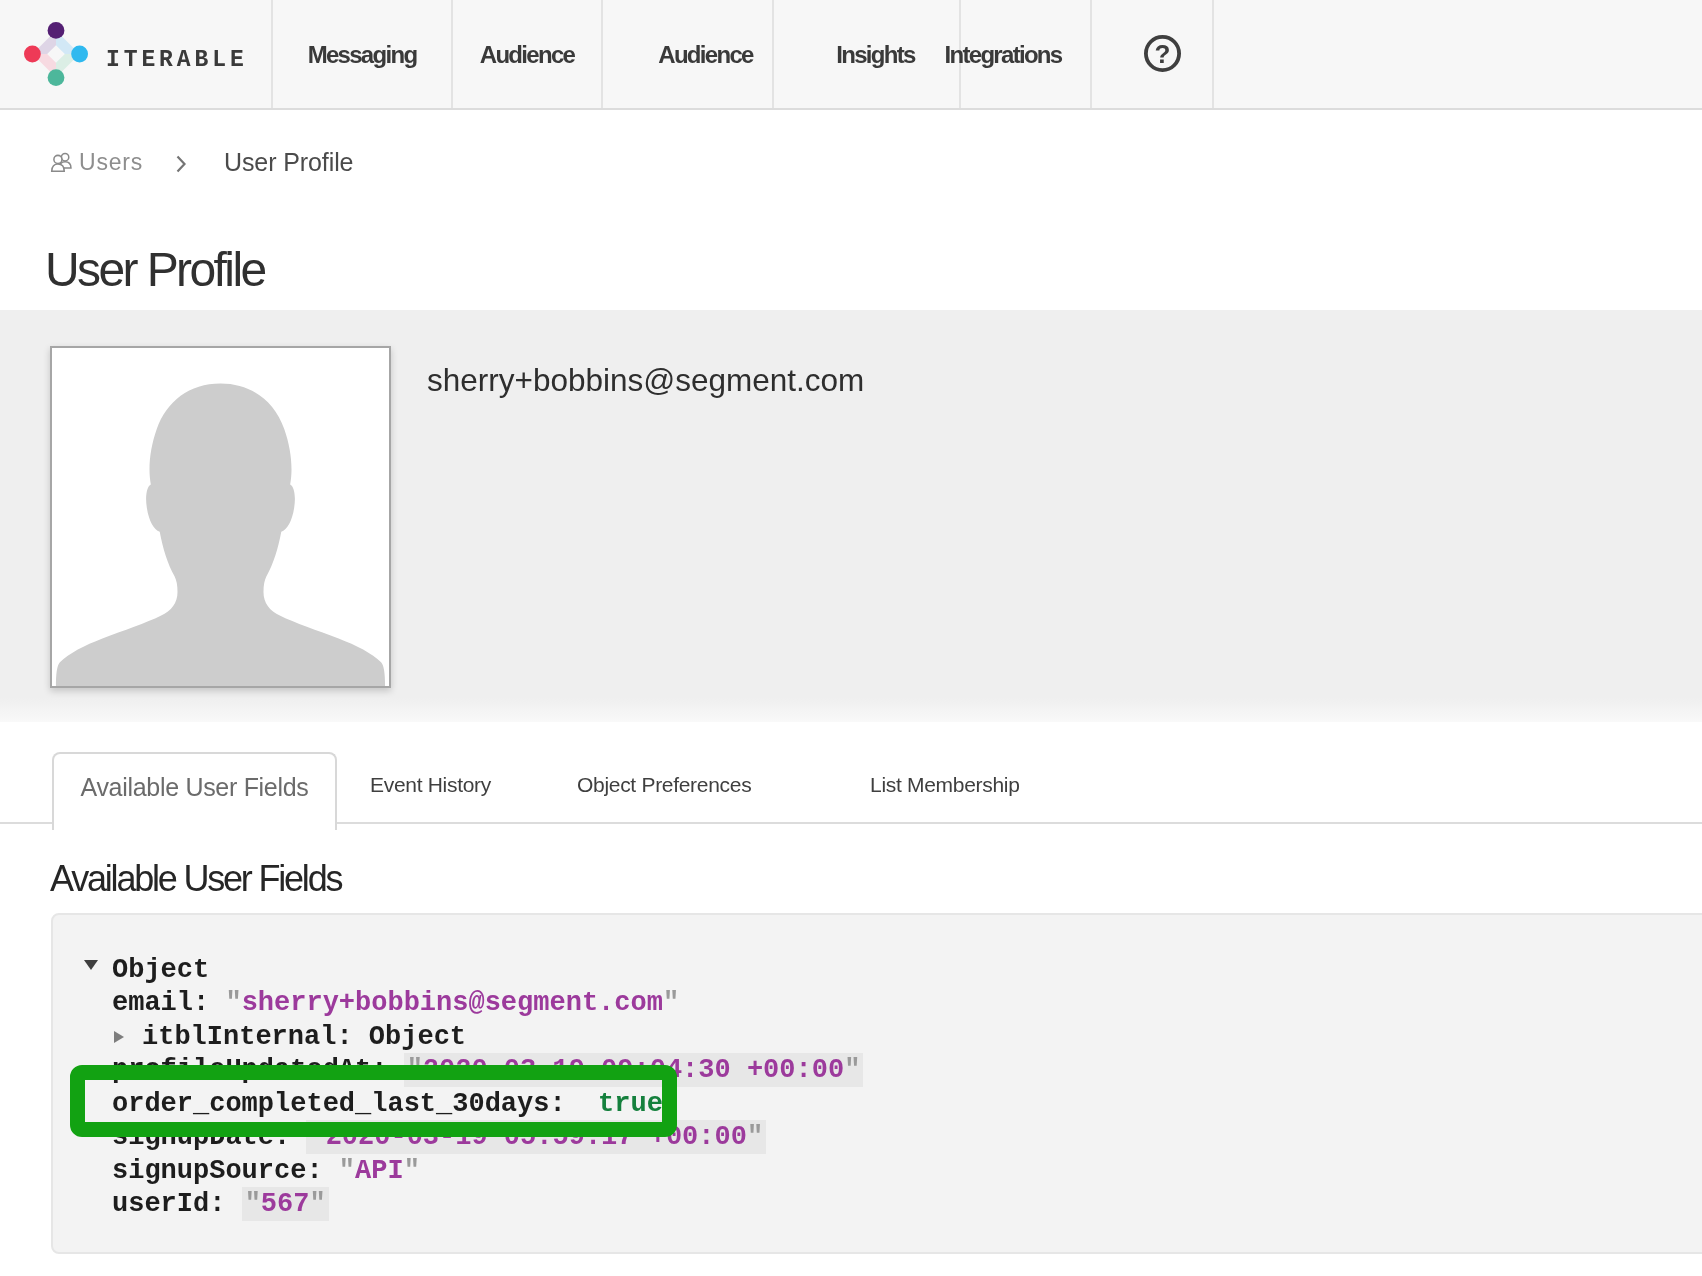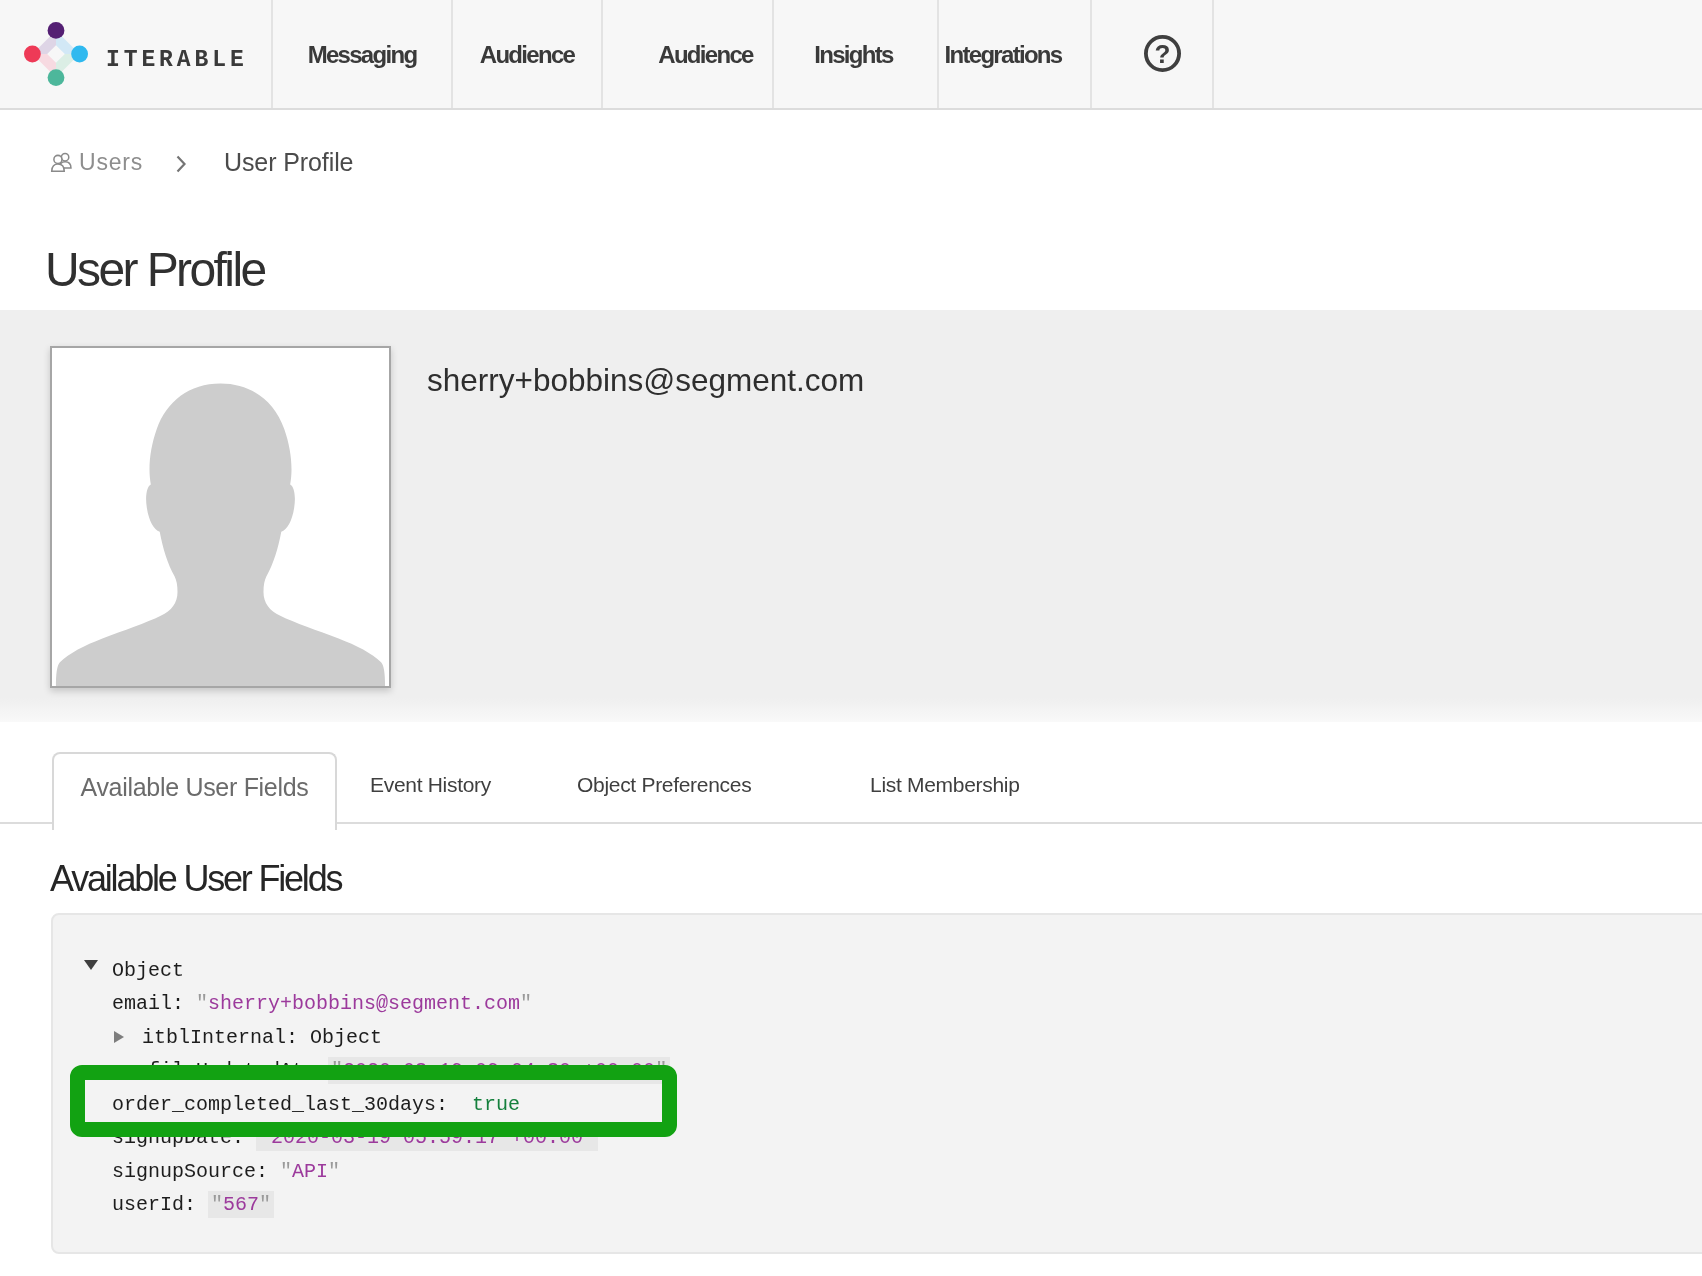--- a/index.html
+++ b/index.html
@@ -43,22 +43,22 @@
   display:flex; align-items:flex-start; justify-content:center; }
 .tab-active span { font-size:25px; color:#6b6b6b; letter-spacing:-0.3px; margin-top:19px; }
 .tab { position:absolute; top:773px; font-size:21px; color:#3f3f3f; letter-spacing:-0.3px; white-space:nowrap; }
 
 
 .h2 { position:absolute; left:50px; top:858px; font-size:36px; color:#262626; letter-spacing:-2.2px; }
 
 
 .pre { position:absolute; left:51px; top:913px; width:1680px; height:341px;
   background:#f3f3f3; border:2px solid #e6e6e6; border-radius:8px; }
-.cl { position:absolute; font-family:"Liberation Mono", monospace; font-weight:normal;
-  font-size:20px; line-height:33.5px; white-space:pre; color:#1d1d1d; }
+.cl { position:absolute; font-family:"Liberation Mono", monospace; font-weight:bold;
+  font-size:27px; line-height:33.5px; white-space:pre; color:#1d1d1d; }
 .v { color:#9c3a9c; }
 .q { color:#9a9a9a; }
 .t { color:#15803d; }
 .hl { background:#e7e7e7; padding:2px 3px; }
 .tri-d { position:absolute; left:84px; top:960px; width:0; height:0;
   border-left:7px solid transparent; border-right:7px solid transparent;
   border-top:10px solid #3e3e3e; }
 .tri-r { position:absolute; left:114px; top:1031px; width:0; height:0;
   border-top:6.5px solid transparent; border-bottom:6.5px solid transparent;
   border-left:10px solid #7d7d7d; }
@@ -86,21 +86,21 @@
   </div>
   <div class="cell" style="left:273px;width:180px;">
       <span class="navlbl">Messaging</span>
     </div>
   <div class="cell" style="left:453px;width:150px;">
       <span class="navlbl">Audience</span>
     </div>
   <div class="cell" style="left:603px;width:171px;padding-left:36px;">
       <span class="navlbl">Audience</span>
     </div>
-  <div class="cell" style="left:770px;width:169px;">
+  <div class="cell" style="left:792px;width:169px;">
       <span class="navlbl">Insights</span>
     </div>
   <div class="cell" style="left:916px;width:176px;">
       <span class="navlbl">Integrations</span>
     </div>
   <div class="cell" style="left:1112px;width:102px;">
     <svg width="41" height="41" viewBox="0 0 41 41" style="margin-top:-1px;">
       <circle cx="20.5" cy="20.5" r="16.6" fill="none" stroke="#3f3f3f" stroke-width="3.8"></circle>
       <text x="20.5" y="29.5" text-anchor="middle" font-family="Liberation Sans" font-weight="bold" font-size="26px" fill="#3f3f3f">?</text>
     </svg>

